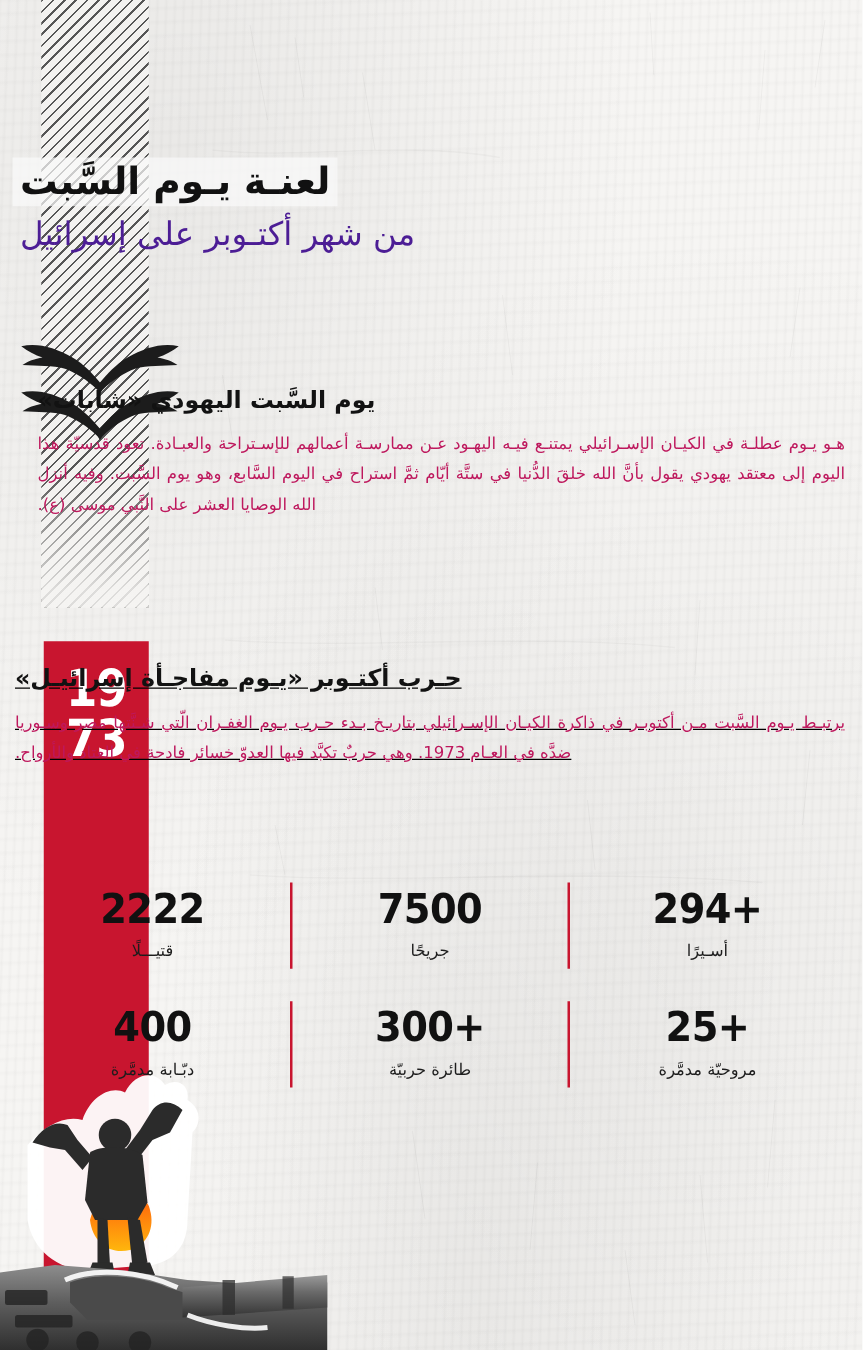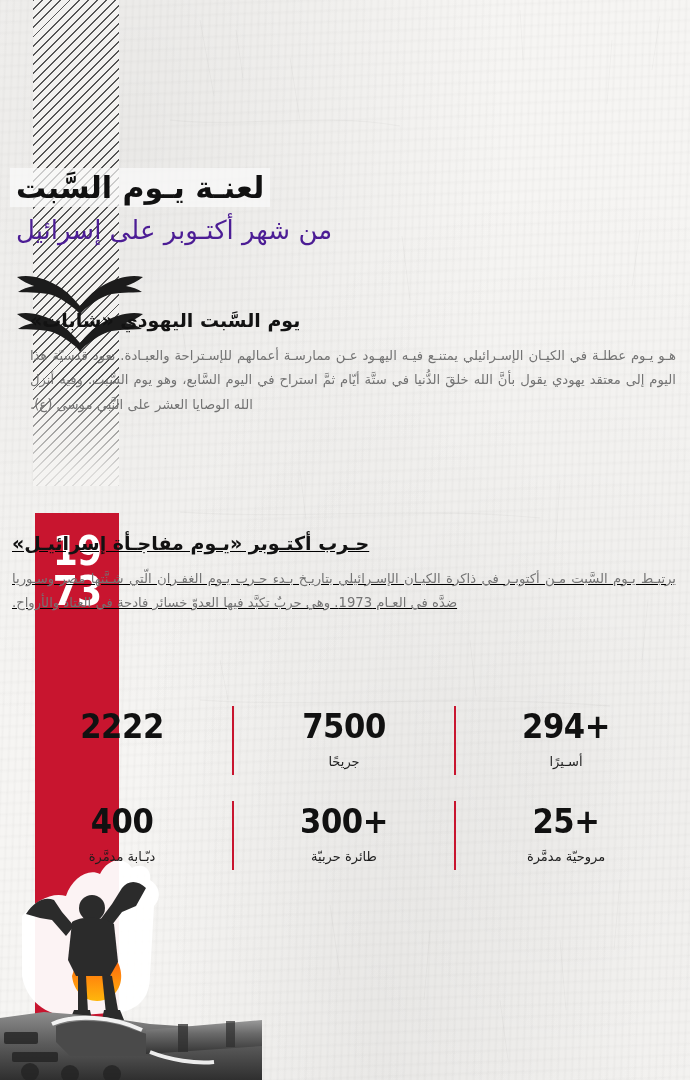--- a/index.html
+++ b/index.html
@@ -112,21 +112,20 @@
   }
   .title-main {
     display: inline-block;
     font-size: 30px;
     font-weight: 900;
     color: #111111;
     letter-spacing: -0.2px;
     line-height: 1.18;
     background: rgba(250,250,249,0.72);
     padding: 2px 6px;
-    margin-top: 42px;
   }
   .title-sub {
     display: block;
     margin-top: 7px;
     font-size: 26px;
     font-weight: 400;
     color: #4c1d95;
     line-height: 1.25;
     padding-left: 6px;
   }
@@ -144,21 +143,21 @@
     font-size: 19px;
     font-weight: 900;
     color: #121212;
     text-align: left;
     line-height: 1.3;
     margin: 0 0 11px 0;
   }
   .section-body {
     font-size: 13.2px;
     font-weight: 400;
-    color: #737373;
+    color: #be185d;
     line-height: 1.85;
     text-align: justify;
     text-align-last: left;
     margin: 0;
     letter-spacing: 0.1px;
   }
 
   
   .stats {
     position: absolute;
@@ -354,20 +353,21 @@
         <span class="stat-label">أسـيرًا</span>
       </div>
       <div class="stat-divider"></div>
       <div class="stat-cell">
         <span class="stat-value">7500</span>
         <span class="stat-label">جريحًا</span>
       </div>
       <div class="stat-divider"></div>
       <div class="stat-cell">
         <span class="stat-value">2222</span>
+        <span class="stat-label">قتيـــلًا</span>
       </div>
     </div>
 
     <div class="stat-row">
       <div class="stat-cell">
         <span class="stat-value">25+</span>
         <span class="stat-label">مروحيّة مدمَّرة</span>
       </div>
       <div class="stat-divider"></div>
       <div class="stat-cell">

